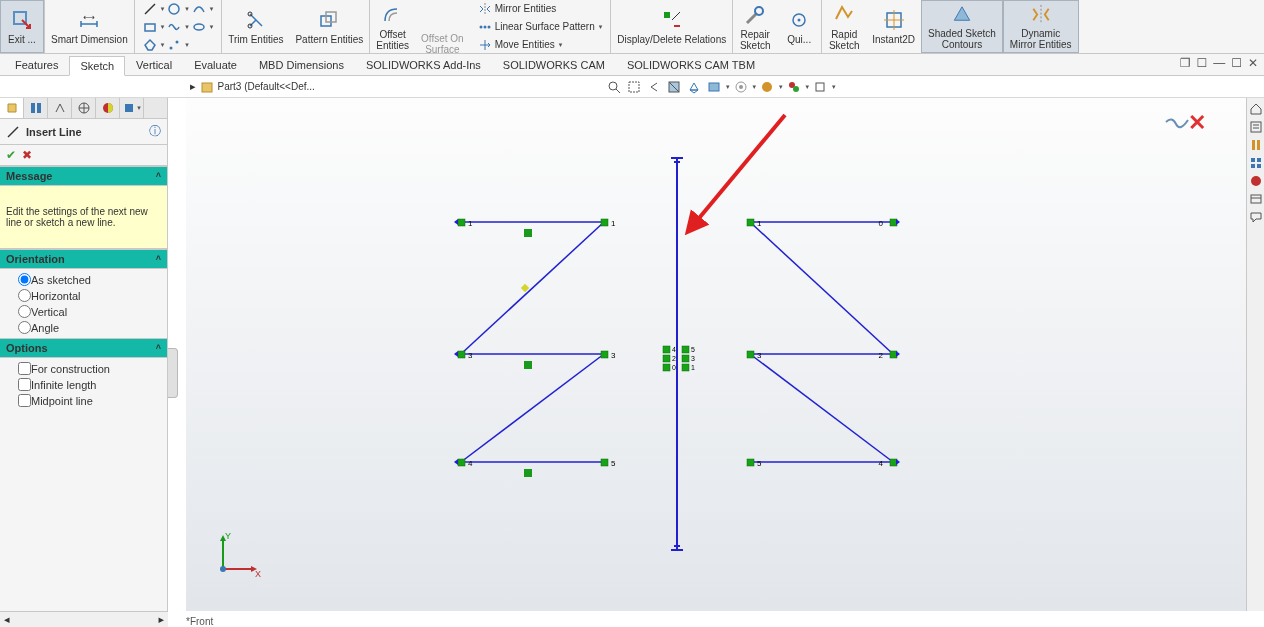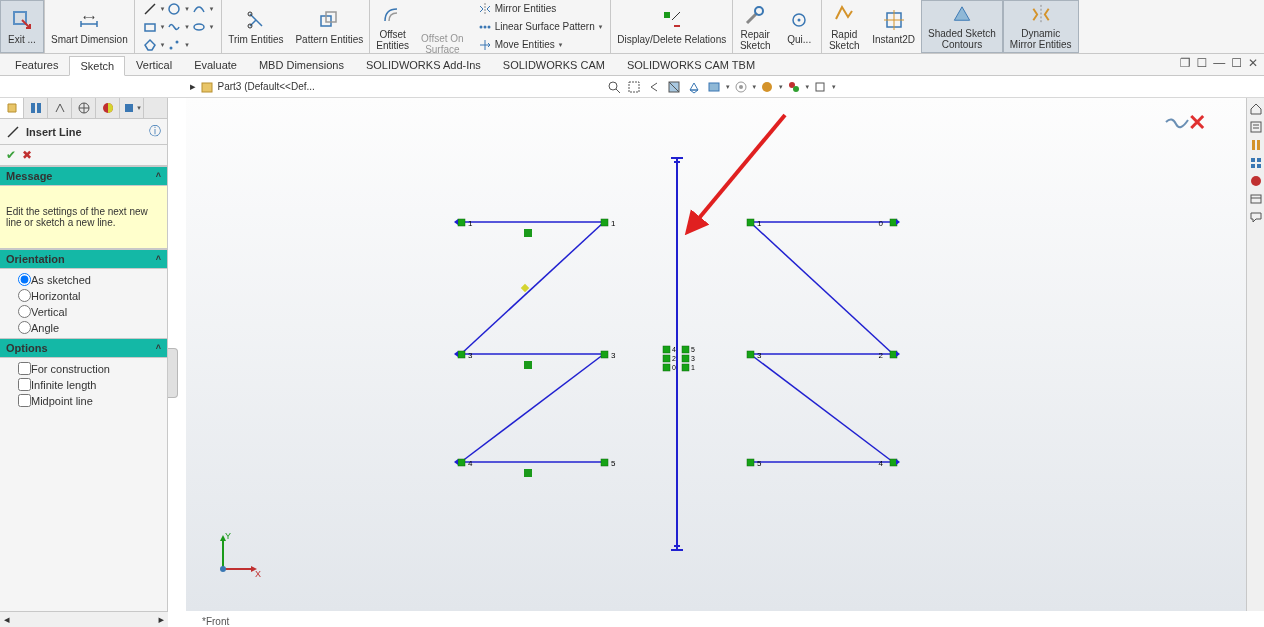--- a/index.html
+++ b/index.html
@@ -59,21 +59,21 @@
     .mirror-x .xx { color: #e03030; font-size: 22px; font-weight: bold; }
     .mirror-x .squiggly { position: absolute; left: -24px; top: 4px; }
 
     
     .right-bar { position: absolute; right: 0; top: 98px; width: 18px; bottom: 16px; background: #f0f0f0; border-left: 1px solid #c8c8c8; display: flex; flex-direction: column; align-items: center; gap: 4px; padding-top: 4px; }
     .rbicon { width: 14px; height: 14px; cursor: pointer; }
 
     
     .bottom { position: absolute; left: 0; bottom: 0; width: 168px; height: 16px; background: #f0f0f0; border-top: 1px solid #c8c8c8; display: flex; align-items: center; }
     .bottom .scroll { flex: 1; height: 12px; }
-    .status { position: absolute; left: 202px; bottom: 0; font-size: 10px; color: #555; }
+    .status { position: absolute; left: 186px; bottom: 0; font-size: 10px; color: #555; }
 
     
     .red-arrow { position: absolute; left: 680px; top: 105px; pointer-events: none; }
 
     
     .sketch-svg { position: absolute; left: 0; top: 0; width: 100%; height: 100%; }
     .rel-sq { fill: #1a9a1a; }
     .pt-sq { fill: #16a316; stroke: #0d690d; stroke-width: 0.5; }
   </style>
 </head>

